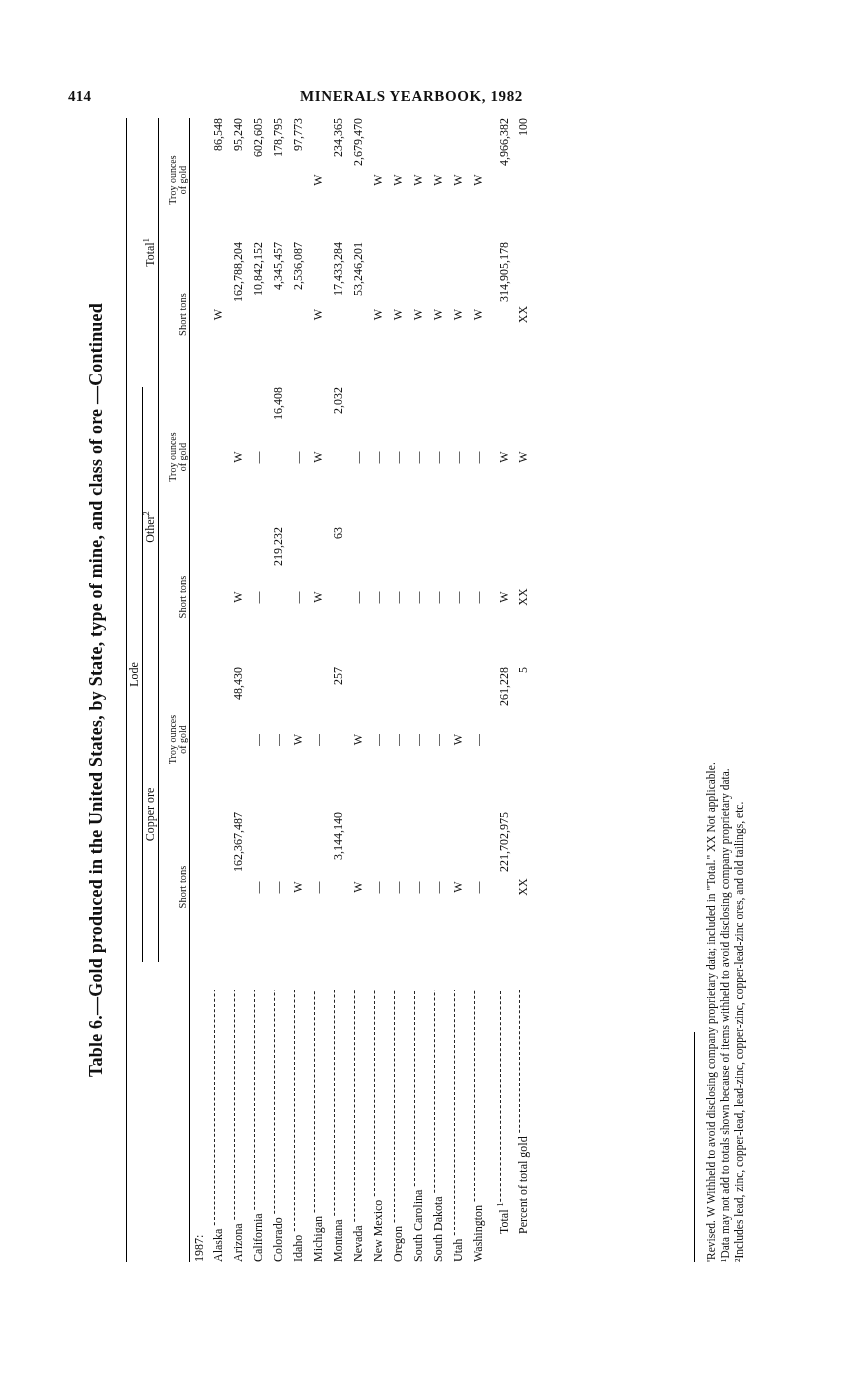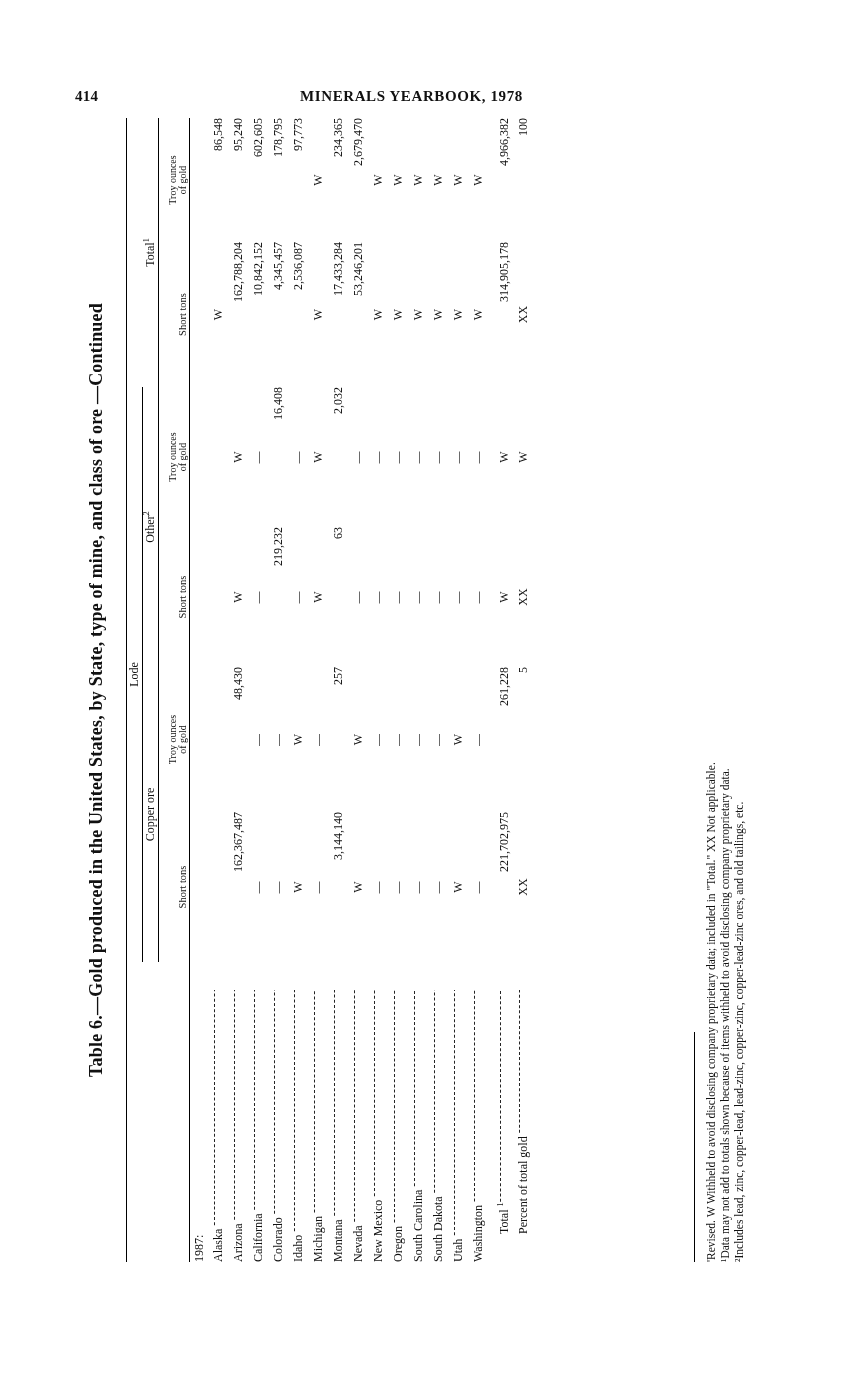--- a/index.html
+++ b/index.html
@@ -12,21 +12,21 @@
     height: 1380px;
     position: relative;
     font-family: "Liberation Serif", serif;
     color: #111;
     overflow: hidden;
   }
 
   
   #page-number {
     position: absolute;
-    left: 75px;
+    left: 68px;
     top: 88px;
     font-size: 15px;
     font-weight: bold;
     letter-spacing: 0.3px;
   }
   #running-head {
     position: absolute;
     left: 300px;
     top: 88px;
     font-size: 15px;
@@ -140,21 +140,21 @@
     top: 612px;
     width: 230px;
     border-top: 1px solid #000;
   }
   sup { font-size: 0.7em; vertical-align: super; line-height: 0; }
 </style>
 </head>
 <body>
 
 <div id="page-number">414</div>
-<div id="running-head">MINERALS YEARBOOK, 1978</div>
+<div id="running-head">MINERALS YEARBOOK, 1982</div>
 
 <div id="rot-wrap">
   <div id="rot-inner">
 
     <div class="tbl-title">Table 6.—Gold produced in the United States, by State, type of mine, and class of ore —Continued</div>
 
     <table class="main">
       <colgroup>
         <col style="width:300px">
         <col style="width:150px">

